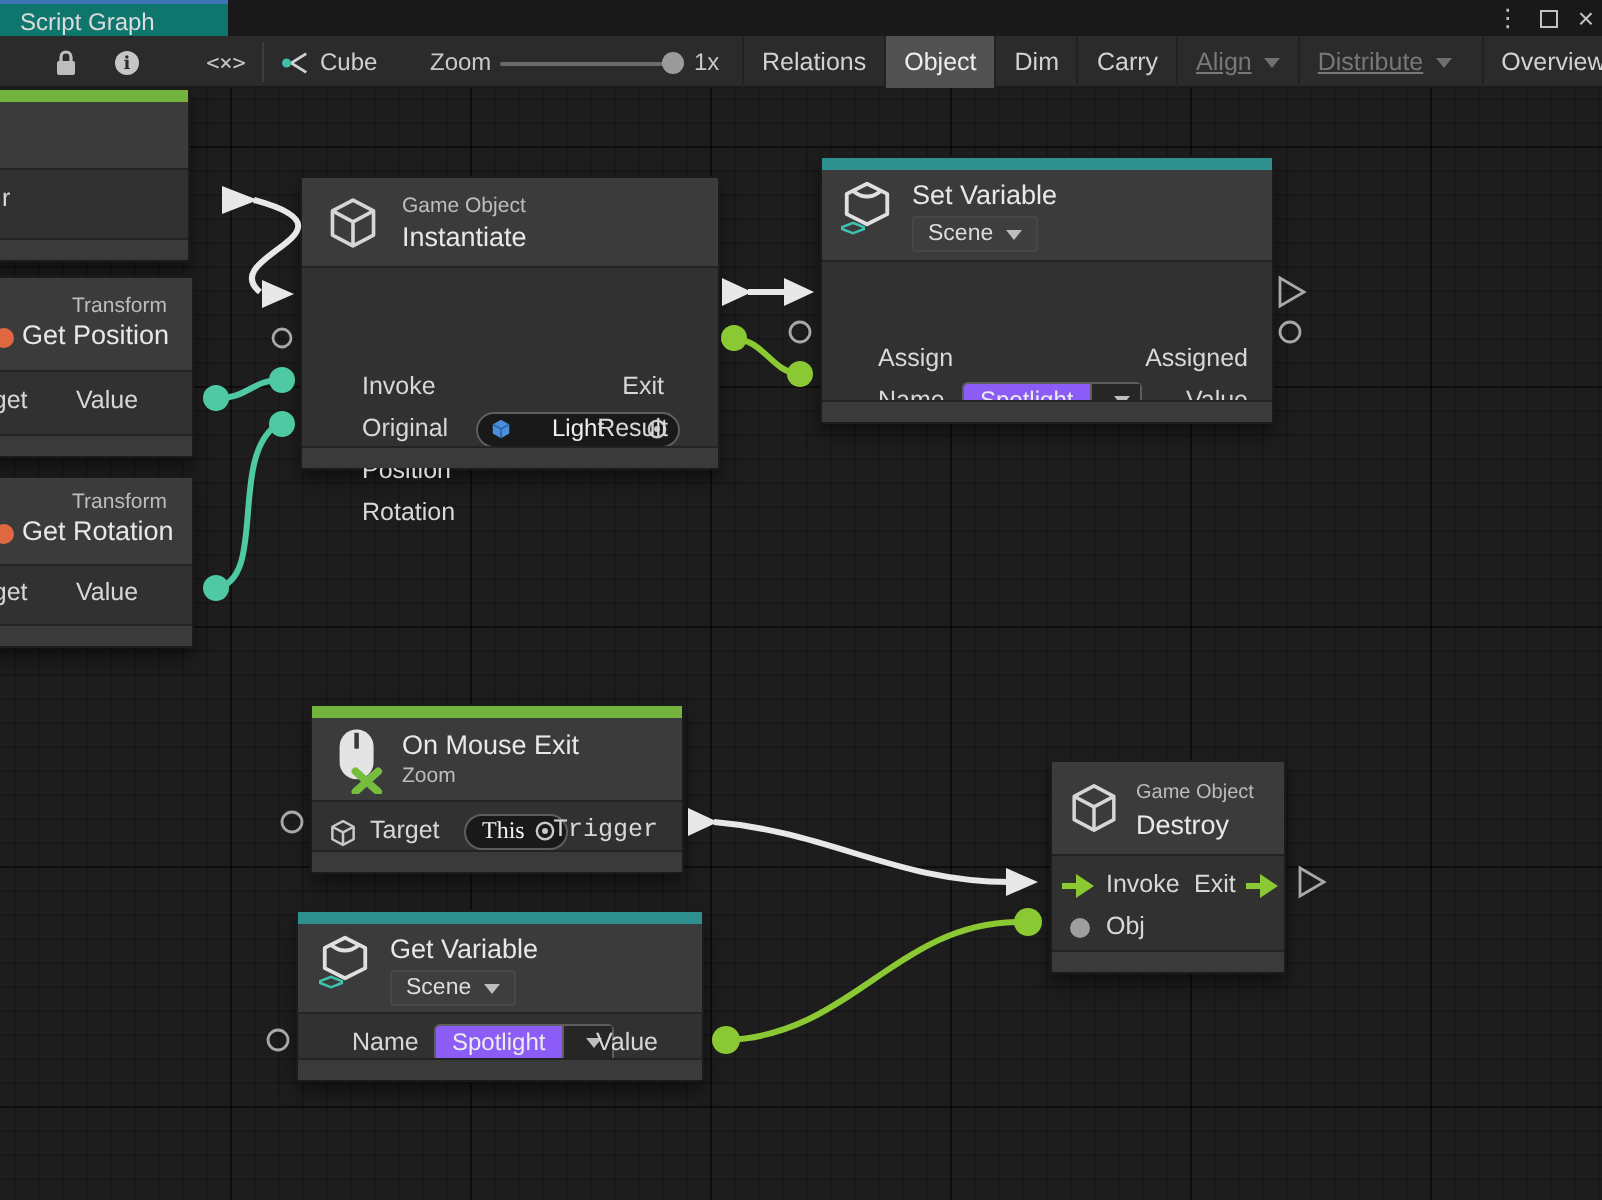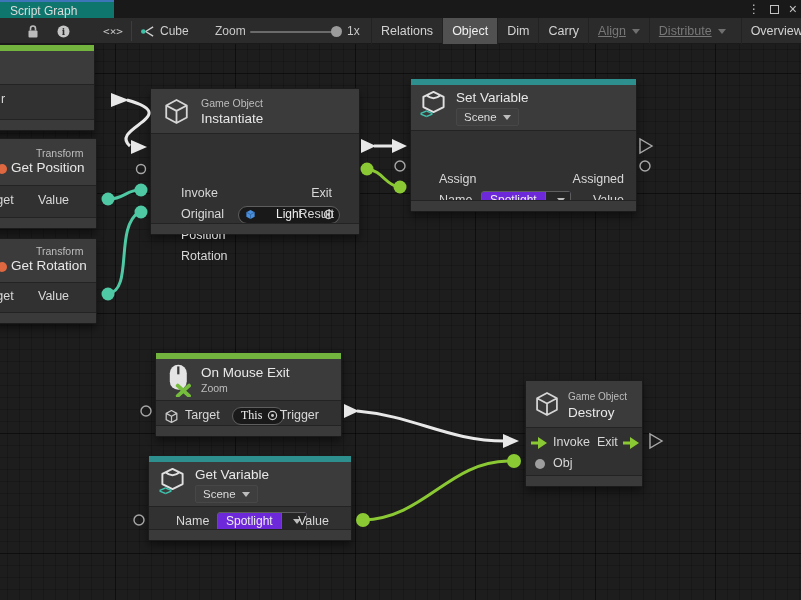--- a/index.html
+++ b/index.html
@@ -59,21 +59,21 @@
   .cat{position:absolute;font-size:10.5px;color:#BDBDBD;}
   .title{position:absolute;font-size:13.5px;color:#E8E8E8;}
   .row{position:absolute;left:0;right:0;height:21px;line-height:21px;font-size:12.5px;color:#D8D8D8;}
   .plabel{position:absolute;top:0;}
   .pright{position:absolute;top:0;}
   .chip-scene{display:inline-flex;align-items:center;height:18px;padding:0 7px;background:#3E3E3E;
               border:1px solid #474747;border-radius:2px;font-size:11.5px;color:#DCDCDC;box-sizing:border-box;}
   .chip-obj{position:absolute;display:flex;align-items:center;height:18px;background:#191919;
             border:1px solid #5E5E5E;border-radius:9px;padding:0 4px 0 6px;box-sizing:border-box;
             font-size:12px;color:#F0F0F0;gap:4px;}
-  .chip-dd{position:absolute;display:flex;align-items:stretch;height:20px;background:#6d28d9;
+  .chip-dd{position:absolute;display:flex;align-items:stretch;height:20px;background:#8b5cf6;
            border:1px solid #5E5E5E;border-radius:3px;box-sizing:border-box;font-size:12px;color:#ECECEC;}
   .chip-dd .txt{display:flex;align-items:center;padding:0 8px;}
   .chip-dd .dd{display:flex;align-items:center;padding:0 5px;border-left:1px solid #5E5E5E;background:#262626;}
   .orangedot{position:absolute;width:10px;height:10px;border-radius:50%;background:#E06840;}
   .vs-brackets{position:absolute;font-weight:bold;font-size:12px;color:#3FC2AE;letter-spacing:-1px;}
   .wires{position:absolute;left:0;top:0;width:801px;height:556px;pointer-events:none;}
 </style>
 </head>
 <body>
 
@@ -262,21 +262,21 @@
           <path d="M12 2.5 L20.5 7 V17 L12 21.5 L3.5 17 V7 Z M3.5 7 L12 11.5 L20.5 7 M12 11.5 V21.5" fill="none" stroke="#C8C8C8" stroke-width="2" stroke-linejoin="round"></path>
         </svg>
         <span class="plabel" style="left:29px;">Target</span>
         <div class="chip-obj" style="left:76px;top:1.5px;padding-left:8px;font-family:Liberation Serif, serif;">
           <span>This</span>
           <svg width="13" height="13" viewBox="0 0 14 14">
               <circle cx="7" cy="7" r="4.4" fill="none" stroke="#C9C9C9" stroke-width="1.3"></circle>
               <circle cx="7" cy="7" r="1.6" fill="#C9C9C9"></circle>
             </svg>
         </div>
-        <span class="pright" style="right:22px;">Trigger</span>
+        <span class="pright" style="right:12px;font-family:Liberation Mono, monospace;">Trigger</span>
       </div>
       <div class="ftr"></div>
     </div>
 
     <div class="node" style="left:148px;top:411px;width:204px;height:86px;">
       <div class="accent" style="background:#2E8F8F;"></div>
       <div class="hdr" style="top:6px;height:44px;"></div>
       <svg style="position:absolute;left:10px;top:11px;" width="27" height="24" viewBox="0 0 24 21">
         <path d="M12 1.5 L21 6 V15 L12 19.5 L3 15 V6 Z M6 4.8 C10 8 14 8 18 4.8" fill="none" stroke="#E0E0E0" stroke-width="1.7" stroke-linejoin="round"></path>
       </svg>

